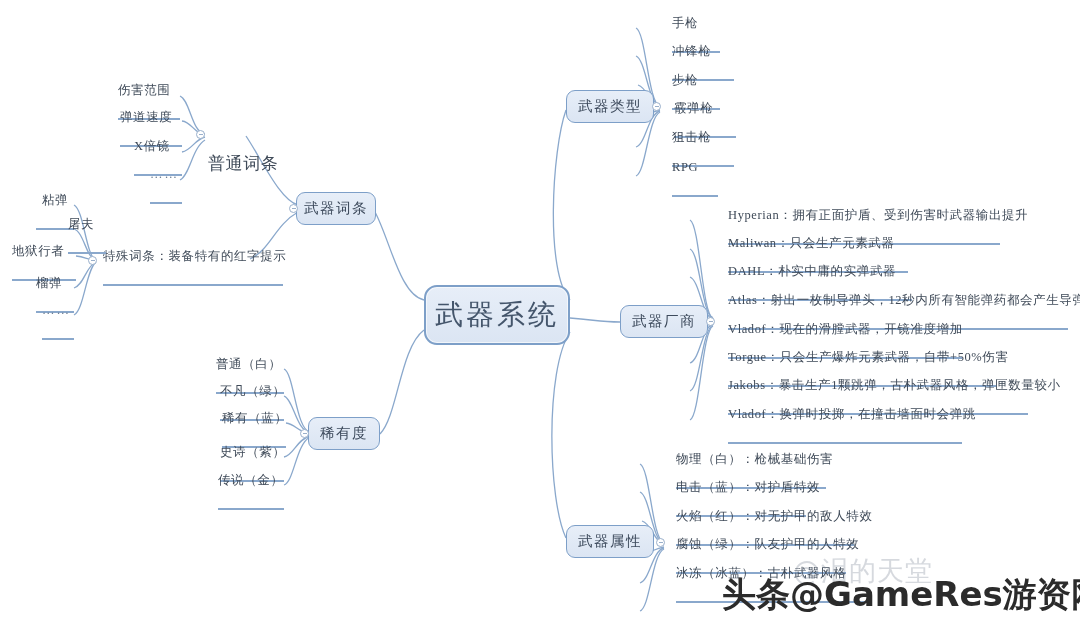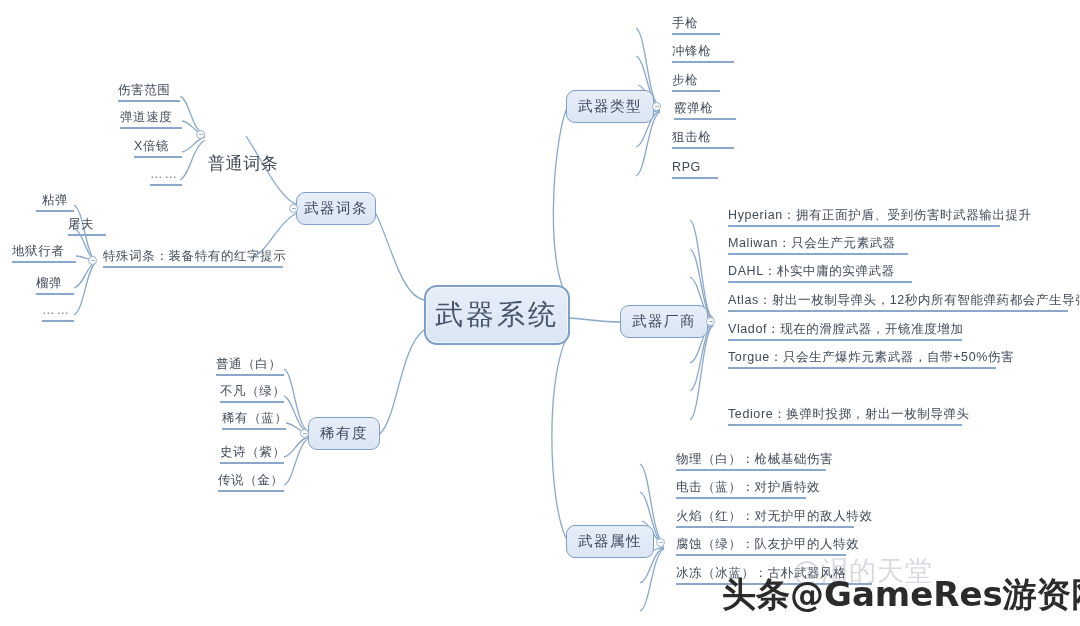--- a/index.html
+++ b/index.html
@@ -34,24 +34,25 @@
     box-shadow:0 0 0 1px rgba(255,255,255,.6) inset;
   }
   .node.branch{font-size:14.5px;letter-spacing:1.5px;}
 
   
   .leaf{
     position:absolute;
     color:#3f4a58;
     white-space:nowrap;
     font-size:12.5px;
-    padding-bottom:2px;
+    padding-bottom:20px;
     border-bottom:2px solid #8aa8cc;
     box-sizing:border-box;
     line-height:15px;
+    font-family:Liberation Serif, serif;
   }
   .leaf.cn{letter-spacing:.6px;}
   .leaf.dots{letter-spacing:2px;color:#6b7c91;}
 
   
   .handle{
     position:absolute;width:9px;height:9px;border-radius:50%;
     border:1.2px solid #9ab0cb;background:#ffffff;box-sizing:border-box;
   }
   .handle:after{
@@ -188,21 +189,22 @@
     <span>武器厂商</span>
   </div>
   <div class="handle" style="left:706px;top:317px;"></div>
 
   <div class="leaf cn" style="left:728px;top:208px;width:272px;">Hyperian：拥有正面护盾、受到伤害时武器输出提升</div>
   <div class="leaf cn" style="left:728px;top:236px;width:180px;">Maliwan：只会生产元素武器</div>
   <div class="leaf cn" style="left:728px;top:264px;width:184px;">DAHL：朴实中庸的实弹武器</div>
   <div class="leaf cn" style="left:728px;top:293px;width:340px;">Atlas：射出一枚制导弹头，12秒内所有智能弹药都会产生导弹头</div>
   <div class="leaf cn" style="left:728px;top:322px;width:234px;">Vladof：现在的滑膛武器，开镜准度增加</div>
   <div class="leaf cn" style="left:728px;top:350px;width:268px;">Torgue：只会生产爆炸元素武器，自带+50%伤害</div>
-  <div class="leaf cn" style="left:728px;top:407px;width:234px;">Tediore：换弹时投掷，射出一枚制导弹头</div>
+  <div class="leaf cn" style="left:728px;top:378px;width:300px;">Jakobs：暴击生产1颗跳弹，古朴武器风格，弹匣数量较小</div>
+  <div class="leaf cn" style="left:728px;top:407px;width:234px;">Vladof：换弹时投掷，在撞击墙面时会弹跳</div>
 
   <div class="node branch" style="left:566px;top:525px;width:88px;height:33px;">
     <span>武器属性</span>
   </div>
   <div class="handle" style="left:656px;top:538px;"></div>
 
   <div class="leaf cn" style="left:676px;top:452px;width:150px;">物理（白）：枪械基础伤害</div>
   <div class="leaf cn" style="left:676px;top:480px;width:130px;">电击（蓝）：对护盾特效</div>
   <div class="leaf cn" style="left:676px;top:509px;width:178px;">火焰（红）：对无护甲的敌人特效</div>
   <div class="leaf cn" style="left:676px;top:537px;width:170px;">腐蚀（绿）：队友护甲的人特效</div>

